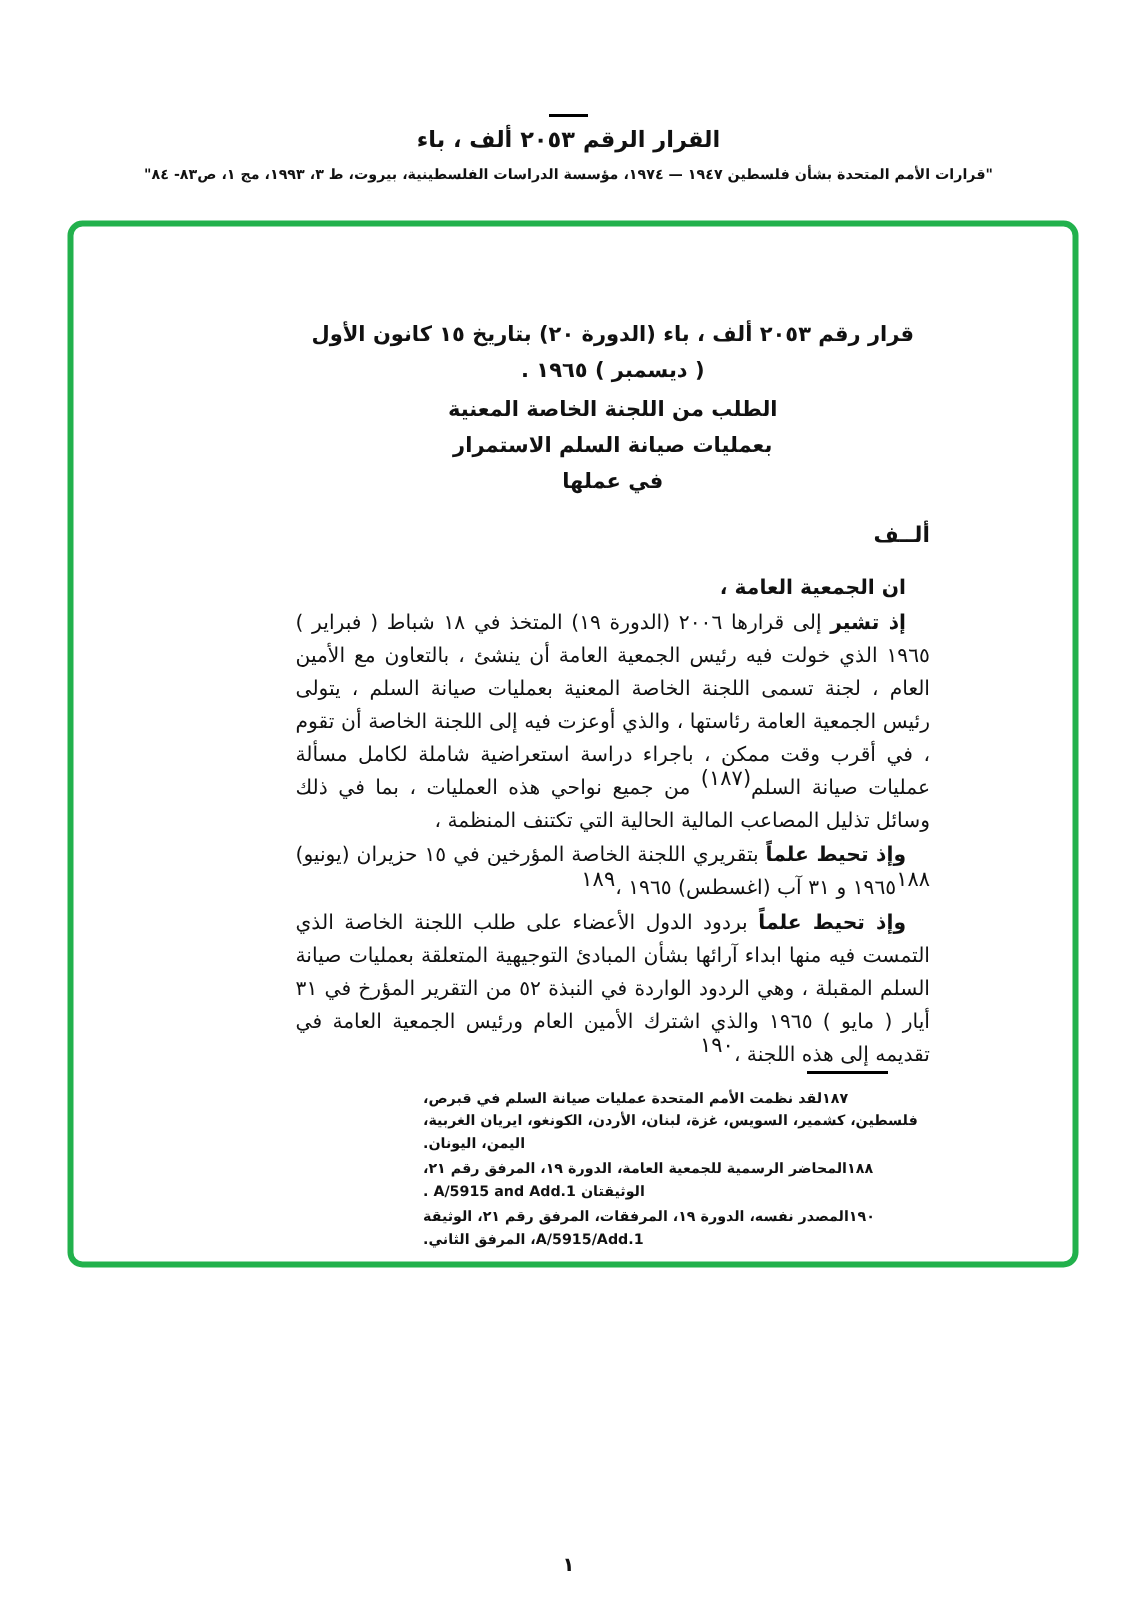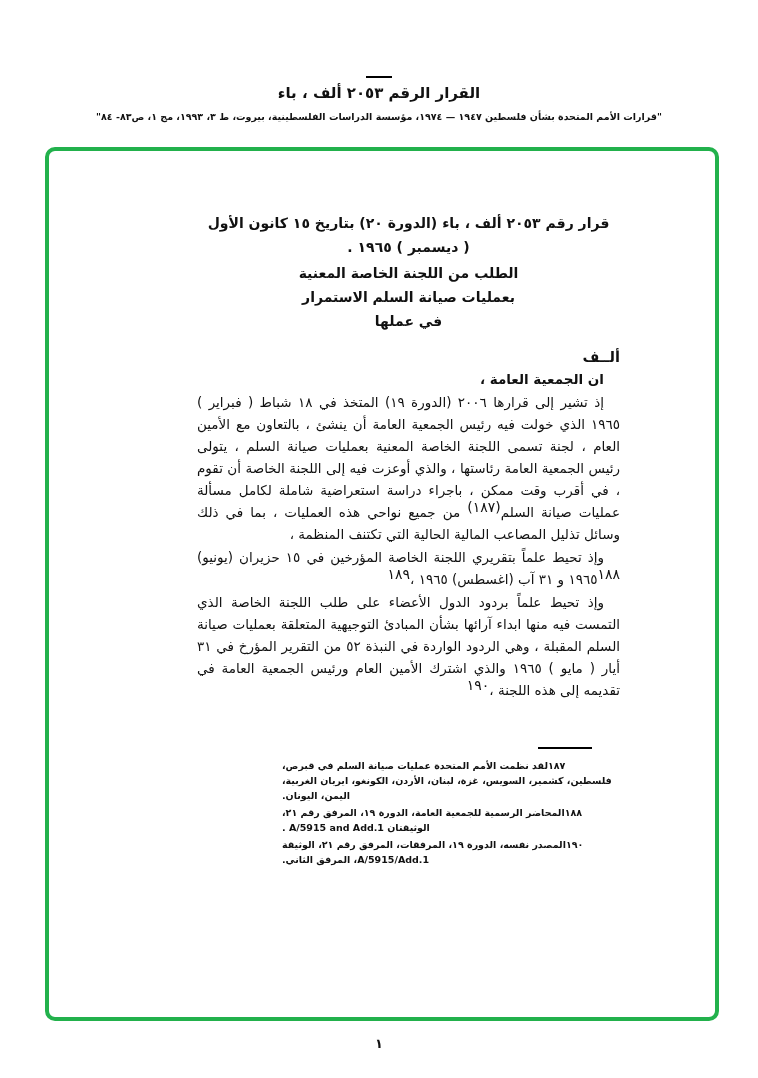--- a/index.html
+++ b/index.html
@@ -15,40 +15,40 @@
 
   
   .doc-header { position:absolute; top:76px; left:0; right:0; text-align:center; direction:rtl; }
   .overline { width:26px; height:2px; background:#000; margin:0 auto 6px auto; }
   .res-title { font-size:15px; font-weight:bold; letter-spacing:0.5px; }
   .citation { font-size:9.5px; font-weight:bold; margin-top:9px; white-space:nowrap; }
 
   
   .frame {
     position:absolute; left:45px; top:147px;
-    width:674px; height:874px;
+    width:674px; height:698px;
     border:4px solid #22b14c;
     border-radius:10px;
     background:#ffffff;
   }
   .content {
     position:relative; height:100%;
     direction:rtl;
     display:flex; flex-direction:column;
     padding:60px 95px 0 148px;
   }
 
   
   .doc-body { font-size:13.5px; line-height:22px; text-align:justify; }
   .h-line { font-size:14px; font-weight:bold; text-align:center; line-height:24px; text-indent:0; }
   .subject { margin-top:2px; }
   .section-label { font-size:14.5px; font-weight:bold; margin-top:13px; }
-  .salutation { font-weight:bold; text-indent:16px; }
+  .salutation { font-weight:bold; text-indent:16px; margin-top:13px; }
   .para { text-indent:16px; margin-top:1px; }
-  .lead { font-weight:normal;margin-top:20px; }
+  .lead { font-weight:bold;margin-top:20px; }
   sup.fn-ref { font-size:14px; font-weight:normal; line-height:0; }
 
   
   .footnotes {
     margin-top:auto; margin-bottom:148px;
     width:338px;
     font-size:9.5px; font-weight:bold; line-height:15px;
     text-align:left;
   }
   .fn-rule { width:54px; height:2px; background:#000; margin:0 28px 9px 0; }

